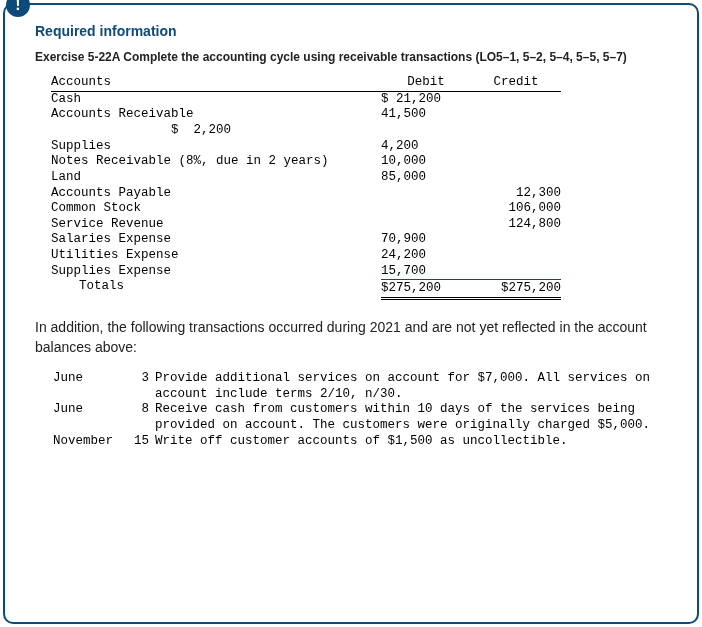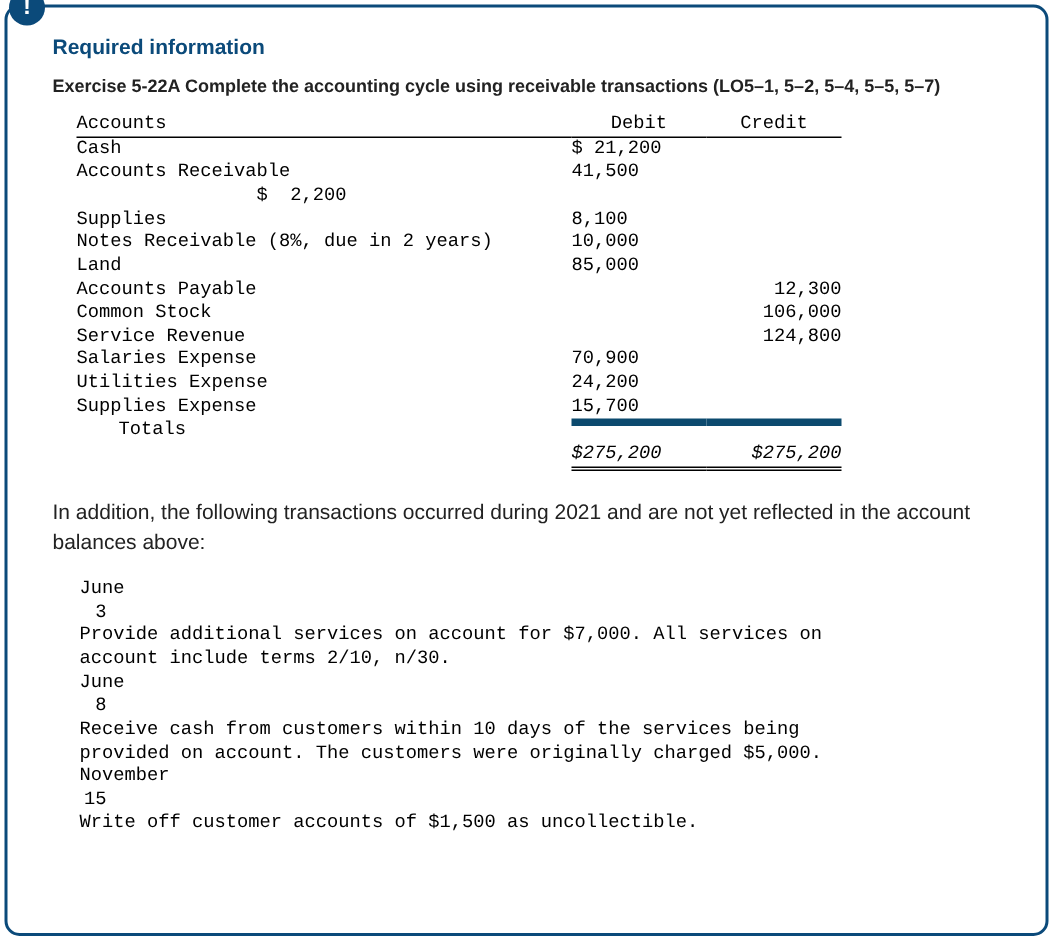--- a/index.html
+++ b/index.html
@@ -73,39 +73,38 @@
   .col-debit { width: 90px; text-align: left; white-space: pre; }
   .col-credit { width: 90px; text-align: right; white-space: pre; }
   .hdr .col-acct, .hdr .col-debit, .hdr .col-credit {
     border-bottom: 1px solid #000;
     font-family: "Courier New", Courier, monospace;
   }
   .hdr .col-debit, .hdr .col-credit { text-align: center; }
   .ledger .indent { padding-left: 28px; }
   .totals-row .col-debit,
   .totals-row .col-credit {
-    border-top: 5px solid #0c4a6e;
+    border-top: 1px solid #0c4a6e;
     border-bottom: 3px double #000;
-    padding-top: 11px;
-    font-style: italic;
+    padding-top: 1px;
   }
   .midtext {
     color: #222;
     font-size: 14px;
     line-height: 1.4;
     margin-bottom: 14px;
   }
   .txns {
     font-family: "Courier New", Courier, monospace;
     font-size: 12.5px;
     color: #000;
     margin-left: 18px;
     margin-right: 8px;
   }
-  .txn-row { display: flex; line-height: 1.25; flex-direction: column; }
+  .txn-row { display: flex; line-height: 1.25; }
   .txn-date { width: 78px; white-space: pre; }
   .txn-day  { width: 24px; text-align: right; white-space: pre; padding-right: 6px;}
   .txn-desc { flex: 1; white-space: pre-wrap; }
   .txn-cont .txn-date, .txn-cont .txn-day { }
 </style>
 </head>
 <body>
 
 <div class="alert-badge">!</div>
 
@@ -132,21 +131,21 @@
       <div class="col-acct">Accounts Receivable</div>
       <div class="col-debit">41,500</div>
       <div class="col-credit"></div>
     </div>
     <div class="ledger-row">
       <div class="col-debit"></div>
       <div class="col-credit">$  2,200</div>
     </div>
     <div class="ledger-row">
       <div class="col-acct">Supplies</div>
-      <div class="col-debit">8,100</div>
+      <div class="col-debit">4,200</div>
       <div class="col-credit"></div>
     </div>
     <div class="ledger-row">
       <div class="col-acct">Notes Receivable (8%, due in 2 years)</div>
       <div class="col-debit">10,000</div>
       <div class="col-credit"></div>
     </div>
     <div class="ledger-row">
       <div class="col-acct">Land</div>
       <div class="col-debit">85,000</div>

